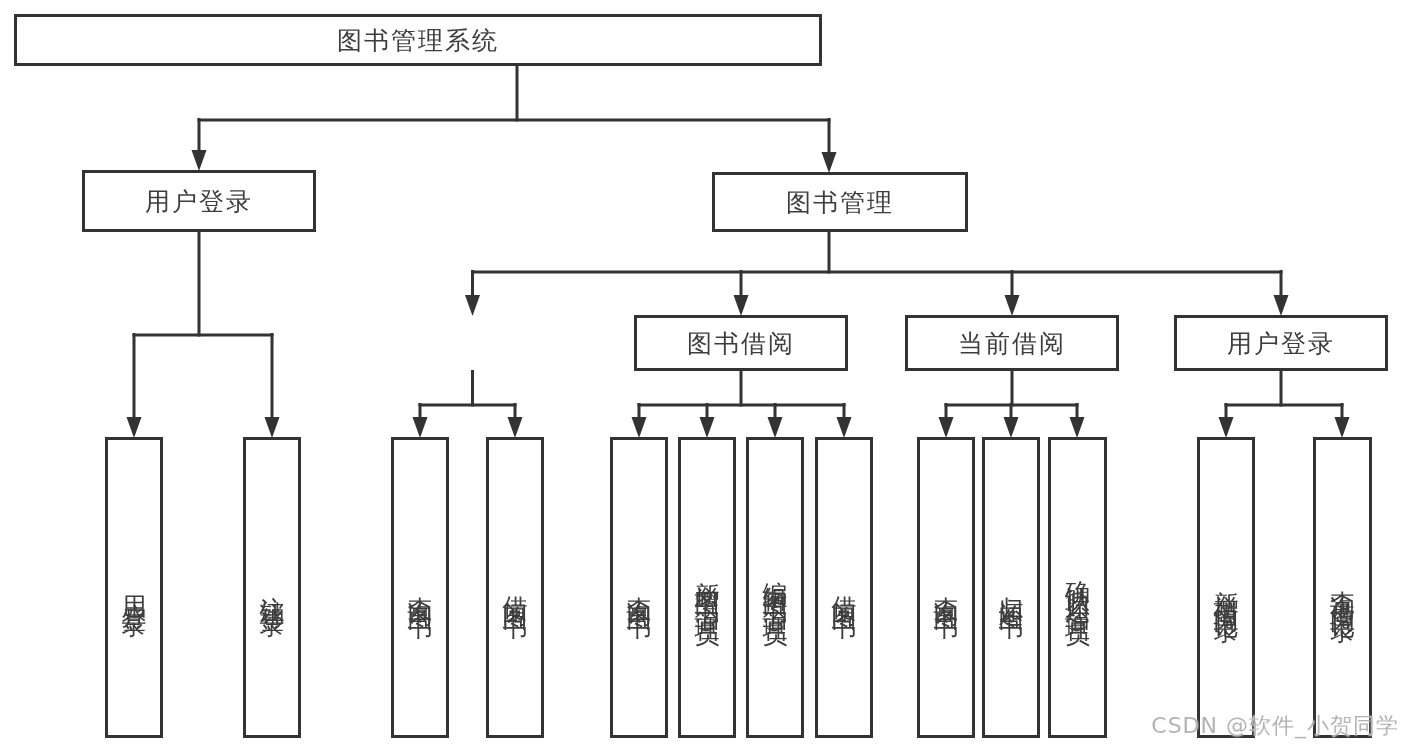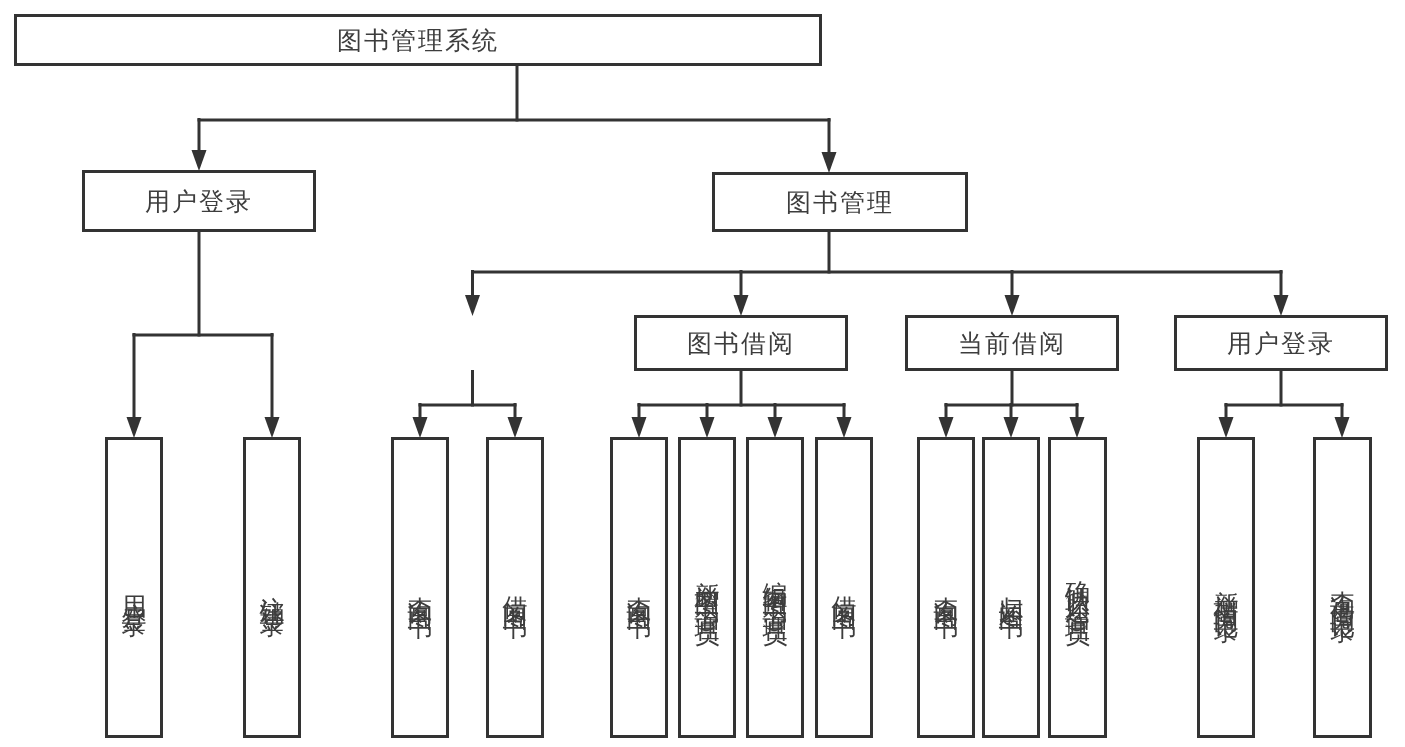--- a/index.html
+++ b/index.html
@@ -169,14 +169,15 @@
     <span>确认归还（管理员）</span>
   </div>
 
   <div class="node vnode" style="left:1197px;top:437px;width:58px;height:301px;">
     <span>新增借阅记录</span>
   </div>
   <div class="node vnode" style="left:1313px;top:437px;width:59px;height:301px;">
     <span>查询借阅记录</span>
   </div>
 
+  <div class="watermark">CSDN @软件_小贺同学</div>
 
 </div>
 
 </body></html>

